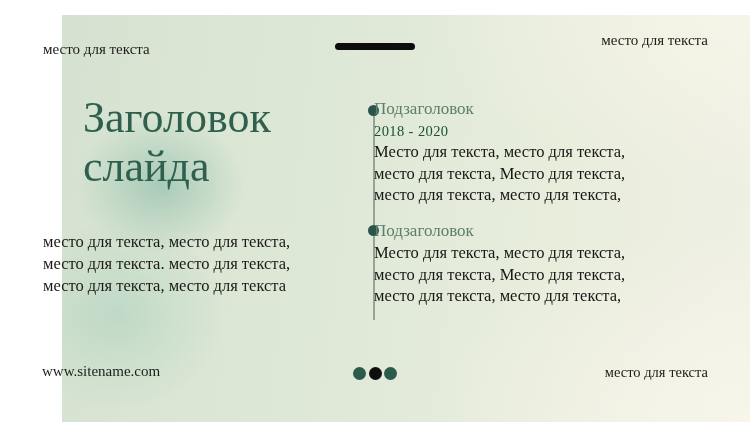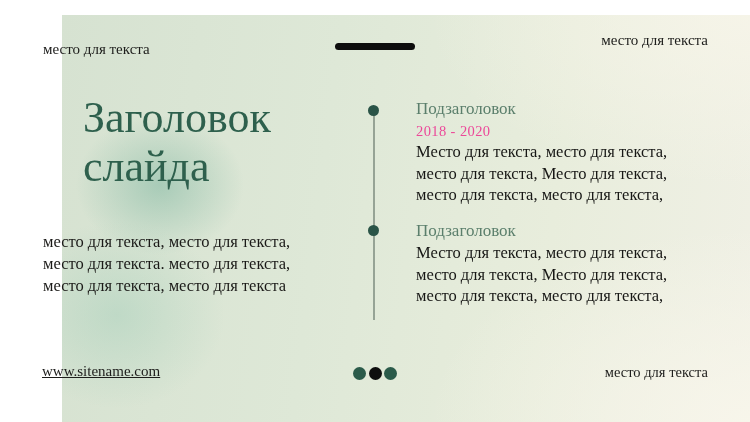--- a/index.html
+++ b/index.html
@@ -22,25 +22,25 @@
   .title{
     position:absolute;left:83px;top:93px;
     font-size:44px;line-height:49px;color:#2e604d;white-space:pre-line;
   }
   .intro{
     position:absolute;left:43px;top:231px;width:300px;
     font-size:16.5px;line-height:22px;color:#1b1a18;white-space:pre-line;
   }
   .tline{position:absolute;left:373px;top:110px;width:1.5px;height:210px;background:rgba(90,105,95,.55);}
   .tdot{position:absolute;left:368px;width:11px;height:11px;border-radius:50%;background:#2a5447;}
-  .entry{position:absolute;left:416px;width:325px;}
+  .entry{position:absolute;left:374px;width:325px;}
   .entry .head{font-size:17px;color:#5b7f6c;}
-  .entry .period{font-size:14.5px;color:#ec4899;letter-spacing:.4px;margin-top:4px;}
+  .entry .period{font-size:14.5px;color:#14532d;letter-spacing:.4px;margin-top:4px;}
   .entry .body{font-size:16.5px;line-height:21.5px;color:#171715;white-space:pre-line;margin-top:1px;}
-  .site{position:absolute;left:42px;top:363px;font-size:15px;color:#1d1d1b;text-decoration:underline;}
+  .site{position:absolute;left:42px;top:363px;font-size:15px;color:#1d1d1b;}
   .fdots{position:absolute;left:353px;top:367px;display:flex;gap:2.5px;}
   .fdot{width:13px;height:13px;border-radius:50%;}
   .fdot.g{background:#2b5b4a;}
   .fdot.k{background:#0e0e0e;}
   .r42{right:42px;}
 </style>
 </head>
 <body>
 
 <div class="panel"></div>

